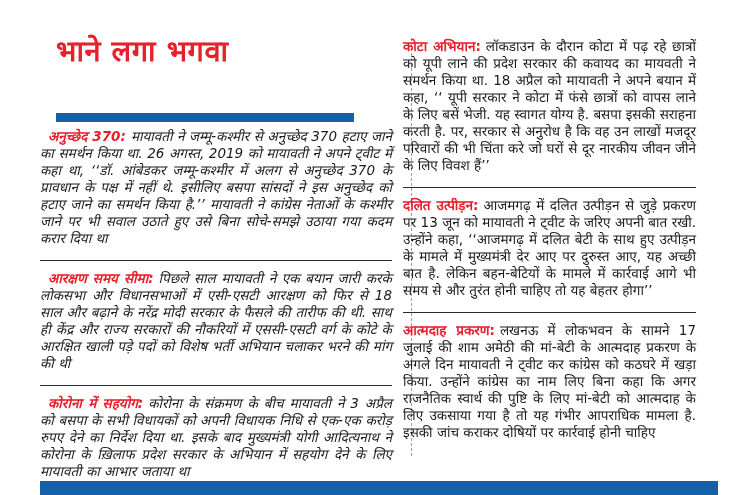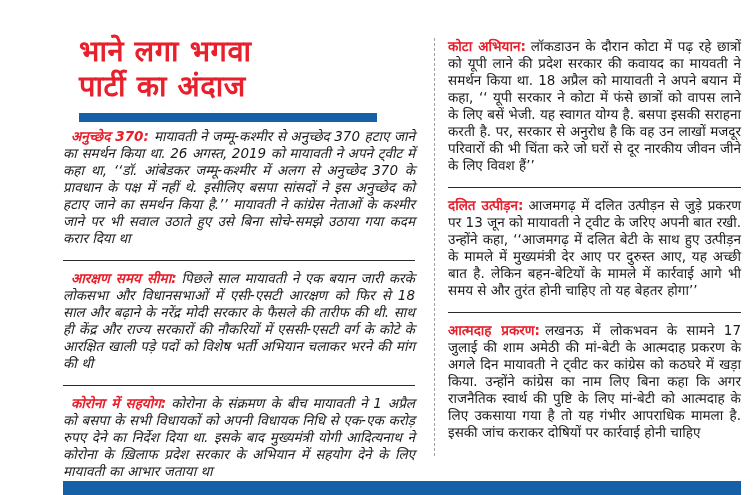--- a/index.html
+++ b/index.html
@@ -4,21 +4,21 @@
 <style>
   * { margin: 0; padding: 0; box-sizing: border-box; }
   html, body { width: 754px; height: 495px; }
   body {
     font-family: "DejaVu Sans", "Liberation Sans", sans-serif;
     background: #ffffff;
     position: relative;
     overflow: hidden;
     color: #1b1b1b;
   }
-  .page { position: absolute; inset: 0; margin-left: 23px; }
+  .page { position: absolute; inset: 0; }
 
   
   .title {
     position: absolute;
     left: 56px; top: 34px;
     color: #e8202c;
     font-weight: bold;
     font-size: 29px;
     line-height: 35px;
     letter-spacing: 0.5px;
@@ -27,21 +27,21 @@
   .title-underline {
     position: absolute;
     left: 56px; top: 113px;
     width: 298px; height: 9px;
     background: #1560a6;
   }
 
   
   .col { position: absolute; }
   .col-left  { left: 40px;  top: 128px; width: 352px; }
-  .col-right { left: 425px; top: 38px;  width: 293px; }
+  .col-right { left: 403px; top: 38px;  width: 293px; }
 
   .section p {
     font-size: 13.5px;
     line-height: 17px;
     text-align: justify;
     color: #1b1b1b;
   }
   .col-left .section p { text-indent: 8px; font-style: italic; }
   .sec-heading {
     color: #e8202c;
@@ -70,35 +70,34 @@
     background: #1560a6;
   }
 </style>
 </head>
 <body>
 
 <div class="page">
 
   <h1 class="title">
     <span class="line">भाने लगा भगवा</span>
-    <span class="line">पार्टी का अंदाज</span>
   </h1>
   <div class="title-underline"></div>
 
   <div class="col col-left">
     <div class="section">
       <p><span class="sec-heading">अनुच्छेद 370:</span><span>मायावती ने जम्मू-कश्मीर से अनुच्छेद 370 हटाए जाने का समर्थन किया था. 26 अगस्त, 2019 को मायावती ने अपने ट्वीट में कहा था, ‘‘डॉ. आंबेडकर जम्मू-कश्मीर में अलग से अनुच्छेद 370 के प्रावधान के पक्ष में नहीं थे. इसीलिए बसपा सांसदों ने इस अनुच्छेद को हटाए जाने का समर्थन किया है.’’ मायावती ने कांग्रेस नेताओं के कश्मीर जाने पर भी सवाल उठाते हुए उसे बिना सोचे-समझे उठाया गया कदम करार दिया था</span></p>
     </div>
     <hr class="sep">
     <div class="section">
       <p><span class="sec-heading">आरक्षण समय सीमा:</span><span>पिछले साल मायावती ने एक बयान जारी करके लोकसभा और विधानसभाओं में एसी-एसटी आरक्षण को फिर से 18 साल और बढ़ाने के नरेंद्र मोदी सरकार के फैसले की तारीफ की थी. साथ ही केंद्र और राज्य सरकारों की नौकरियों में एससी-एसटी वर्ग के कोटे के आरक्षित खाली पड़े पदों को विशेष भर्ती अभियान चलाकर भरने की मांग की थी</span></p>
     </div>
     <hr class="sep">
     <div class="section">
-      <p><span class="sec-heading">कोरोना में सहयोग:</span><span>कोरोना के संक्रमण के बीच मायावती ने 1 अप्रैल को बसपा के सभी विधायकों को अपनी विधायक निधि से एक-एक करोड़ रुपए देने का निर्देश दिया था. इसके बाद मुख्यमंत्री योगी आदित्यनाथ ने कोरोना के ख़िलाफ प्रदेश सरकार के अभियान में सहयोग देने के लिए मायावती का आभार जताया था</span></p>
+      <p><span class="sec-heading">कोरोना में सहयोग:</span><span>कोरोना के संक्रमण के बीच मायावती ने 3 अप्रैल को बसपा के सभी विधायकों को अपनी विधायक निधि से एक-एक करोड़ रुपए देने का निर्देश दिया था. इसके बाद मुख्यमंत्री योगी आदित्यनाथ ने कोरोना के ख़िलाफ प्रदेश सरकार के अभियान में सहयोग देने के लिए मायावती का आभार जताया था</span></p>
     </div>
   </div>
 
   <div class="column-divider"></div>
 
   <div class="col col-right">
     <div class="section">
       <p><span class="sec-heading">कोटा अभियान:</span><span>लॉकडाउन के दौरान कोटा में पढ़ रहे छात्रों को यूपी लाने की प्रदेश सरकार की कवायद का मायवती ने समर्थन किया था. 18 अप्रैल को मायावती ने अपने बयान में कहा, ‘‘ यूपी सरकार ने कोटा में फंसे छात्रों को वापस लाने के लिए बसें भेजी. यह स्वागत योग्य है. बसपा इसकी सराहना करती है. पर, सरकार से अनुरोध है कि वह उन लाखों मजदूर परिवारों की भी चिंता करे जो घरों से दूर नारकीय जीवन जीने के लिए विवश हैं’’</span></p>
     </div>
     <hr class="sep">

